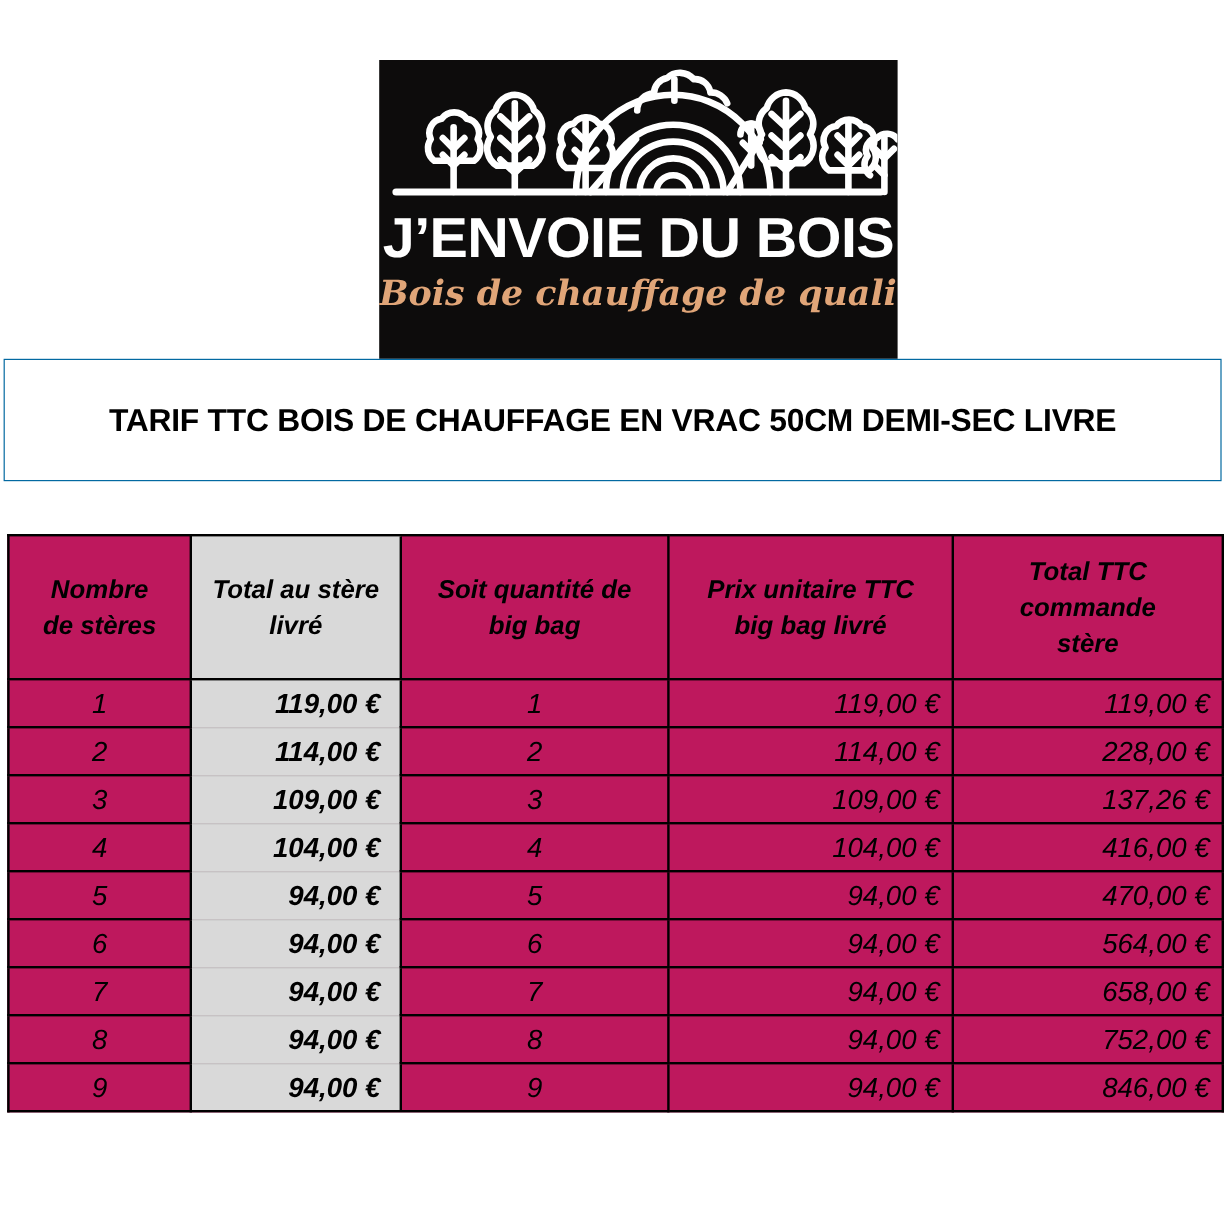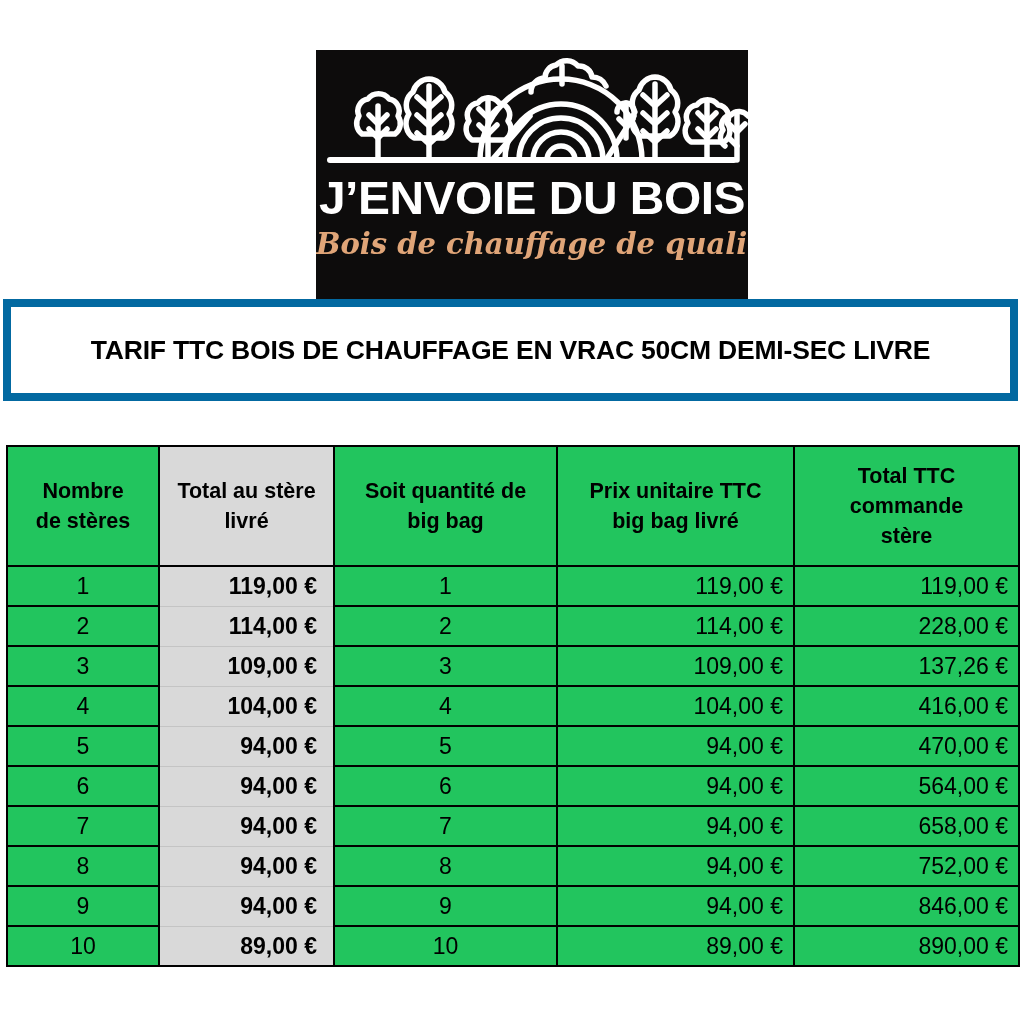--- a/index.html
+++ b/index.html
@@ -63,21 +63,21 @@
     white-space: nowrap;
   }
 
   
   #title-banner {
     position: absolute;
     left: 3px;
     top: 299px;
     width: 1015px;
     height: 102px;
-    border: 8px solid #0369a1;
+    border: 1px solid #0369a1;
     box-sizing: border-box;
     display: flex;
     align-items: center;
     justify-content: center;
     background: #ffffff;
   }
   #title-text {
     font-family: "Liberation Sans", sans-serif;
     font-weight: bold;
     font-size: 26.5px;
@@ -89,21 +89,22 @@
   }
 
   
   #price-table {
     position: absolute;
     left: 6px;
     top: 445px;
     width: 1012px;
     border-collapse: collapse;
     table-layout: fixed;
-    background: #22c55e;
+    background: #be185d;
+    font-style: italic;
   }
   #price-table col.c1 { width: 152px; }
   #price-table col.c2 { width: 175px; }
   #price-table col.c3 { width: 223px; }
   #price-table col.c4 { width: 237px; }
   #price-table col.c5 { width: 225px; }
 
   #price-table th,
   #price-table td {
     border: 2px solid #000000;
@@ -307,21 +308,14 @@
       <td class="num-right">94,00 €</td>
       <td class="num-right">752,00 €</td>
     </tr>
     <tr>
       <td class="num-center">9</td>
       <td class="hl-cell">94,00 €</td>
       <td class="num-center">9</td>
       <td class="num-right">94,00 €</td>
       <td class="num-right">846,00 €</td>
     </tr>
-    <tr>
-      <td class="num-center">10</td>
-      <td class="hl-cell">89,00 €</td>
-      <td class="num-center">10</td>
-      <td class="num-right">89,00 €</td>
-      <td class="num-right">890,00 €</td>
-    </tr>
   </tbody>
 </table>
 
 </body></html>

